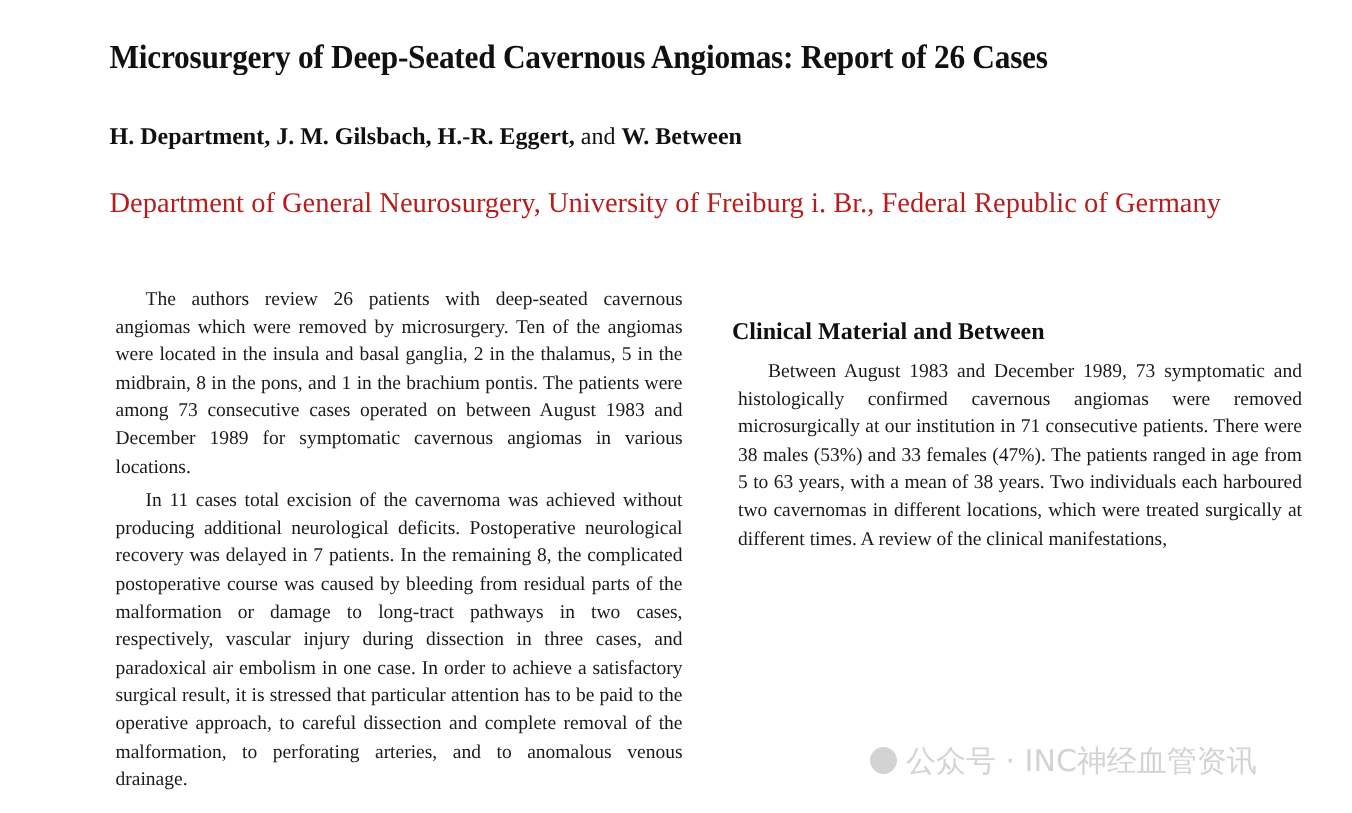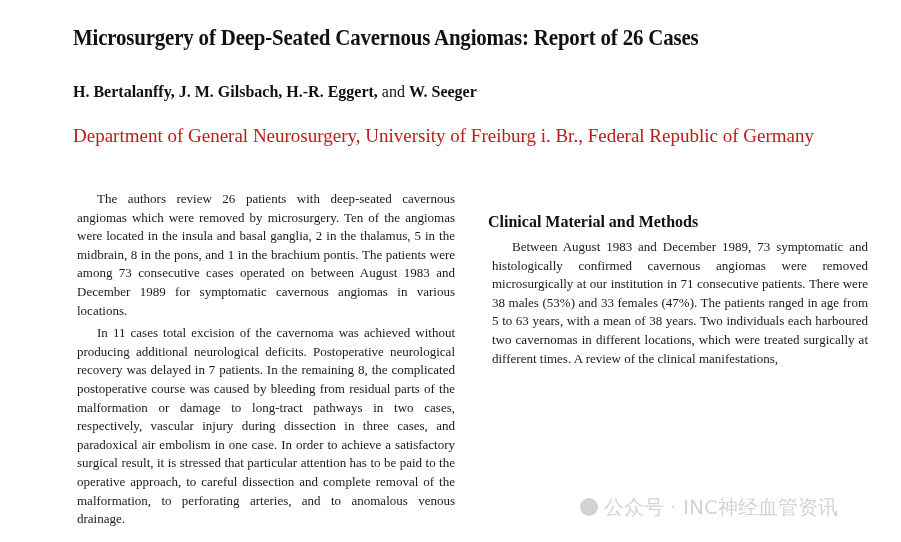--- a/index.html
+++ b/index.html
@@ -20,28 +20,28 @@
   .cmm-h { font-size:16px; margin-top:27px; margin-bottom:7px; }
   .watermark { position:absolute; left:580px; top:494px; font-family:"DejaVu Sans", sans-serif; font-size:20px; color:rgba(130,130,130,0.35); white-space:nowrap; pointer-events:none;text-align:center; }
   .wm-icon { display:inline-block; width:18px; height:18px; border-radius:50%; background:rgba(130,130,130,0.35); vertical-align:-2px; margin-right:6px; }
 </style>
 </head>
 <body>
 
 <div class="title">Microsurgery of Deep-Seated Cavernous Angiomas: Report of 26 Cases</div>
 
 <div class="authors">
-  <b>H. Bertalanffy, J. M. Gilsbach, H.-R. Eggert,</b><span> and </span><b>W. Seeger</b>
+  <b>H. Department, J. M. Gilsbach, H.-R. Eggert,</b><span> and </span><b>W. Between</b>
 </div>
 
 <div class="affil">Department of General Neurosurgery, University of Freiburg i. Br., Federal Republic of Germany</div>
 
 <div class="col-left">
   <p class="ptext indent">The authors review 26 patients with deep-seated cavernous angiomas which were removed by microsurgery. Ten of the angiomas were located in the insula and basal ganglia, 2 in the thalamus, 5 in the midbrain, 8 in the pons, and 1 in the brachium pontis. The patients were among 73 consecutive cases operated on between August 1983 and December 1989 for symptomatic cavernous angiomas in various locations.</p>
   <p class="ptext indent">In 11 cases total excision of the cavernoma was achieved without producing additional neurological deficits. Postoperative neurological recovery was delayed in 7 patients. In the remaining 8, the complicated postoperative course was caused by bleeding from residual parts of the malformation or damage to long-tract pathways in two cases, respectively, vascular injury during dissection in three cases, and paradoxical air embolism in one case. In order to achieve a satisfactory surgical result, it is stressed that particular attention has to be paid to the operative approach, to careful dissection and complete removal of the malformation, to perforating arteries, and to anomalous venous drainage.</p>
 </div>
 
 <div class="col-right">
-  <h2 class="cmm-h">Clinical Material and Methods</h2>
+  <h2 class="cmm-h">Clinical Material and Between</h2>
   <p class="ptext indent">Between August 1983 and December 1989, 73 symptomatic and histologically confirmed cavernous angiomas were removed microsurgically at our institution in 71 consecutive patients. There were 38 males (53%) and 33 females (47%). The patients ranged in age from 5 to 63 years, with a mean of 38 years. Two individuals each harboured two cavernomas in different locations, which were treated surgically at different times. A review of the clinical manifestations,</p>
 </div>
 
 <div class="watermark"><span class="wm-icon"></span><span>公众号 · INC神经血管资讯</span></div>
 
 </body></html>

